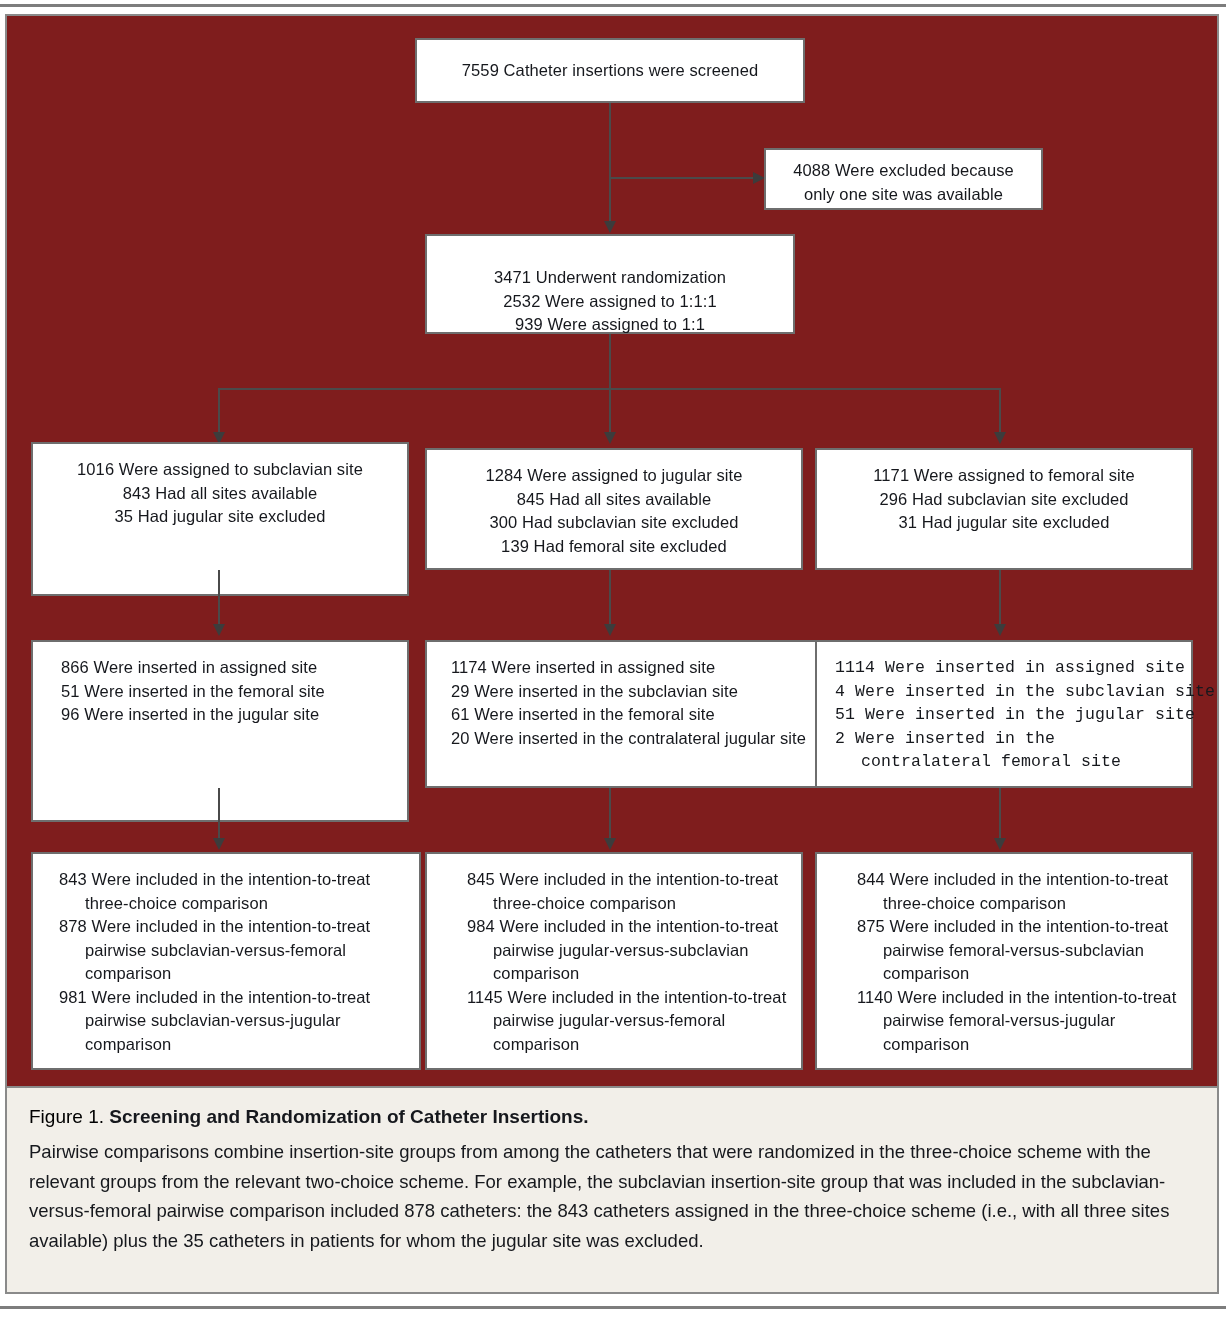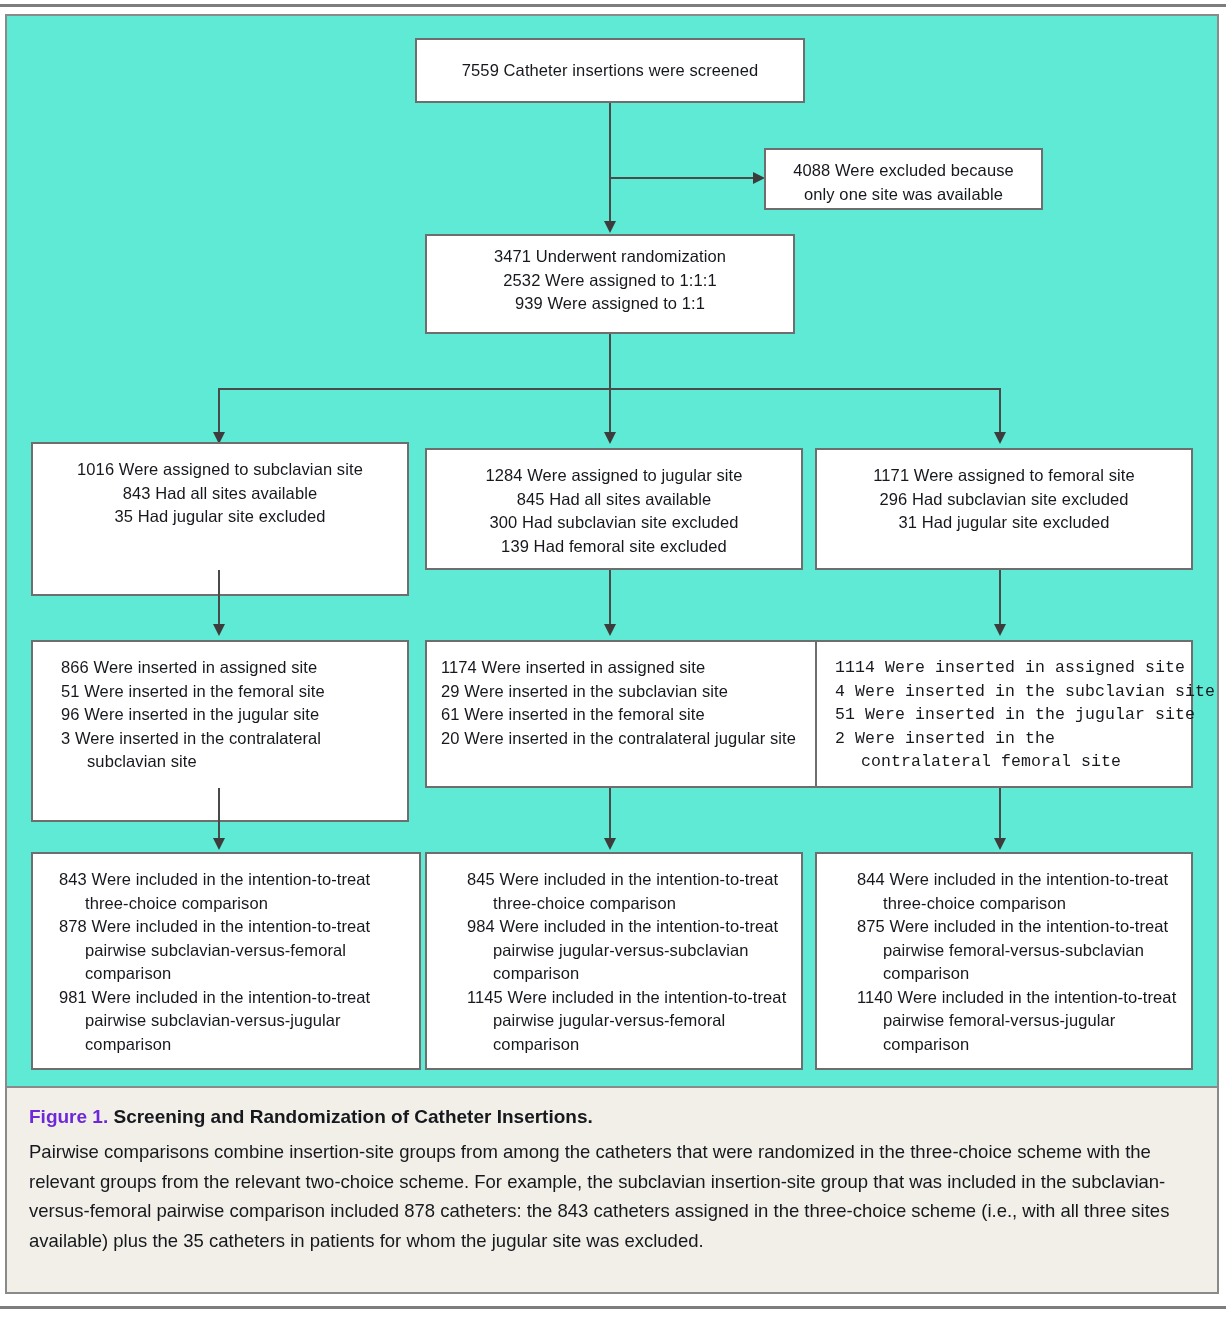--- a/index.html
+++ b/index.html
@@ -12,21 +12,21 @@
   }
   .page{position:relative;width:1226px;height:1318px;}
 
   
   .rule-top{position:absolute;left:0;top:4px;width:1226px;height:3px;background:#7d7d7d;}
   .rule-bottom{position:absolute;left:0;top:1306px;width:1226px;height:3px;background:#7d7d7d;}
 
   
   .figure-frame{
     position:absolute;left:5px;top:14px;width:1214px;height:1280px;
-    border:2px solid #8a8a8a;background:#5eead4;box-sizing:border-box;
+    border:2px solid #8a8a8a;background:#7f1d1d;box-sizing:border-box;
   }
 
   
   .flow{position:absolute;left:0;top:0;width:1214px;height:1070px;}
 
   .node{
     position:absolute;box-sizing:border-box;
     border:2px solid #6e6e6e;background:#ffffff;
     font-size:16.5px;line-height:23.5px;color:#16181d;
     letter-spacing:.1px;
@@ -52,21 +52,21 @@
     border-left:12px solid #3c3c3c;
   }
 
   
   .caption{
     position:absolute;left:5px;top:1086px;width:1214px;height:208px;
     background:#f2efe9;border:2px solid #8a8a8a;border-top:2px solid #8a8a8a;
     box-sizing:border-box;padding:16px 22px 14px 22px;
   }
   .cap-title{font-size:19px;line-height:26px;font-weight:bold;color:#16181d;margin-bottom:7px;}
-  .cap-fig{color:#6d28d9;font-weight:bold;margin-top:48px;}
+  .cap-fig{color:#000000;font-weight:normal;margin-top:48px;}
   .cap-body{font-size:18.5px;line-height:29.5px;color:#16181d;text-align:left;}
 </style>
 </head>
 <body>
 
 <div class="page">
 
   <div class="rule-top"></div>
   <div class="rule-bottom"></div>
 
@@ -82,21 +82,21 @@
       <div class="arrowdown" style="left:597px;top:205px;"></div>
 
       <div class="conn hline" style="left:604px;top:161px;width:142px;height:2px;"></div>
       <div class="arrowright" style="left:746px;top:156px;"></div>
 
       <div class="node ctr" style="left:757px;top:132px;width:279px;height:62px;padding-top:9px;">
         <span class="line">4088 Were excluded because</span>
         <span class="line">only one site was available</span>
       </div>
 
-      <div class="node ctr" style="left:418px;top:218px;width:370px;height:100px;padding-top:9px;">
+      <div class="node ctr" style="left:418px;top:218px;width:370px;height:100px;padding-top:30px;">
         <span class="line">3471 Underwent randomization</span>
         <span class="line">2532 Were assigned to 1:1:1</span>
         <span class="line">939 Were assigned to 1:1</span>
       </div>
 
       <div class="conn vline" style="left:602px;top:318px;width:2px;height:100px;"></div>
       <div class="conn hline" style="left:211px;top:372px;width:783px;height:2px;"></div>
       <div class="conn vline" style="left:211px;top:372px;width:2px;height:46px;"></div>
       <div class="conn vline" style="left:992px;top:372px;width:2px;height:46px;"></div>
       <div class="arrowdown" style="left:206px;top:416px;"></div>
@@ -126,24 +126,23 @@
       <div class="arrowdown" style="left:206px;top:608px;"></div>
       <div class="conn vline" style="left:602px;top:554px;width:2px;height:56px;"></div>
       <div class="arrowdown" style="left:597px;top:608px;"></div>
       <div class="conn vline" style="left:992px;top:554px;width:2px;height:56px;"></div>
       <div class="arrowdown" style="left:987px;top:608px;"></div>
 
       <div class="node" style="left:24px;top:624px;width:378px;height:182px;padding:14px 14px 0 28px;">
         <span class="line">866 Were inserted in assigned site</span>
         <span class="line">51 Were inserted in the femoral site</span>
         <span class="line">96 Were inserted in the jugular site</span>
-        <span class="hang">3 Were inserted in the contralateral subclavian site</span>
       </div>
 
-      <div class="node" style="left:418px;top:624px;width:429px;height:148px;padding:14px 10px 0 14px;">
+      <div class="node" style="left:418px;top:624px;width:429px;height:148px;padding:14px 10px 0 24px;">
         <span class="line">1174 Were inserted in assigned site</span>
         <span class="line">29 Were inserted in the subclavian site</span>
         <span class="line">61 Were inserted in the femoral site</span>
         <span class="hang">20 Were inserted in the contralateral jugular site</span>
       </div>
 
       <div class="node" style="left:808px;top:624px;width:378px;height:148px;padding:14px 10px 0 18px;font-family:Liberation Mono, monospace;">
         <span class="line">1114 Were inserted in assigned site</span>
         <span class="line">4 Were inserted in the subclavian site</span>
         <span class="line">51 Were inserted in the jugular site</span>

